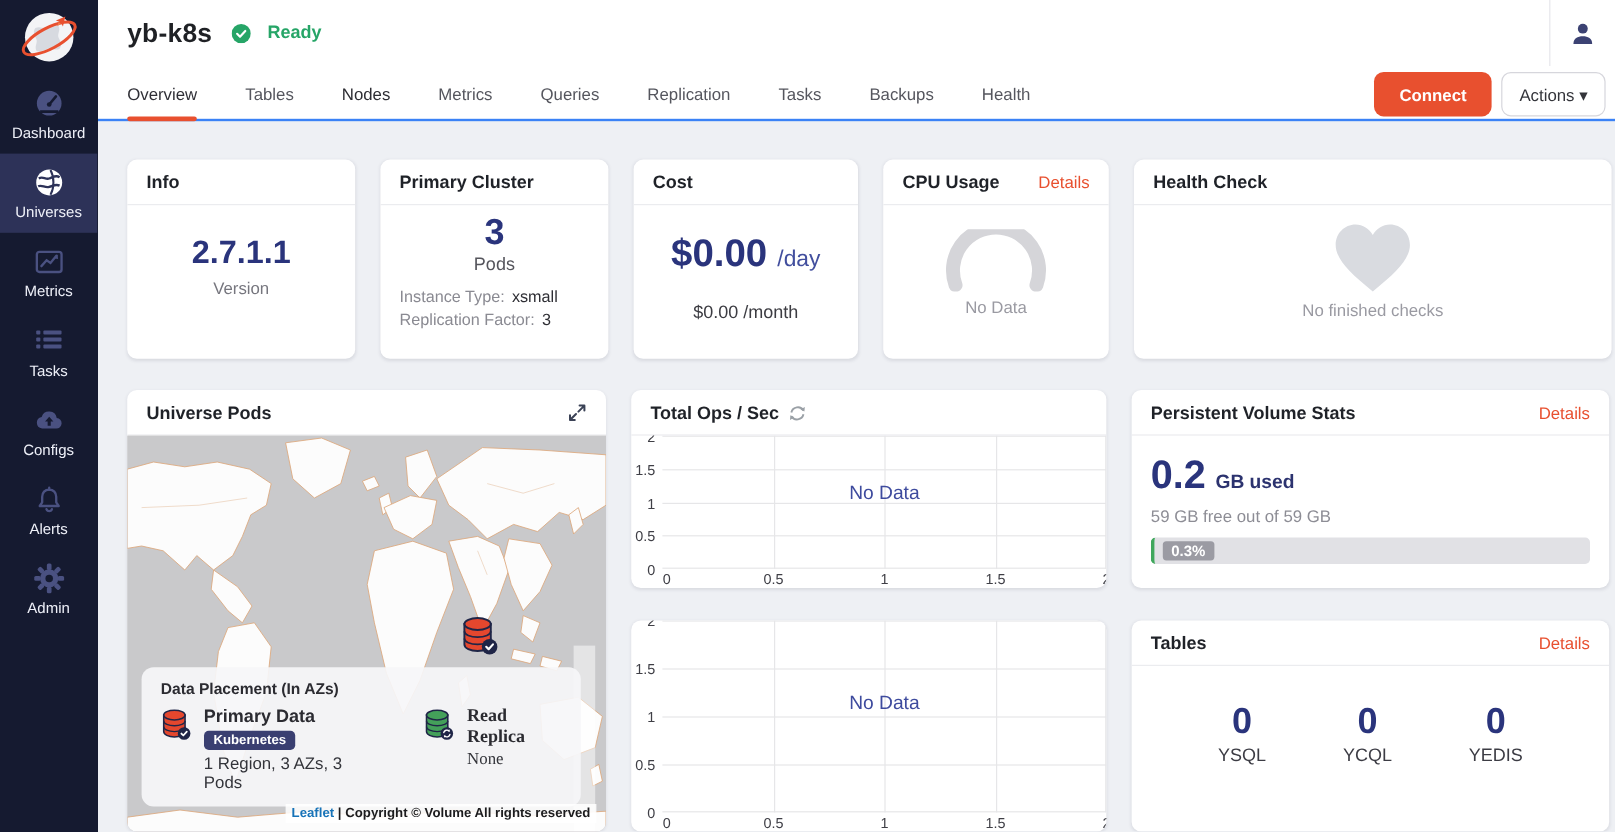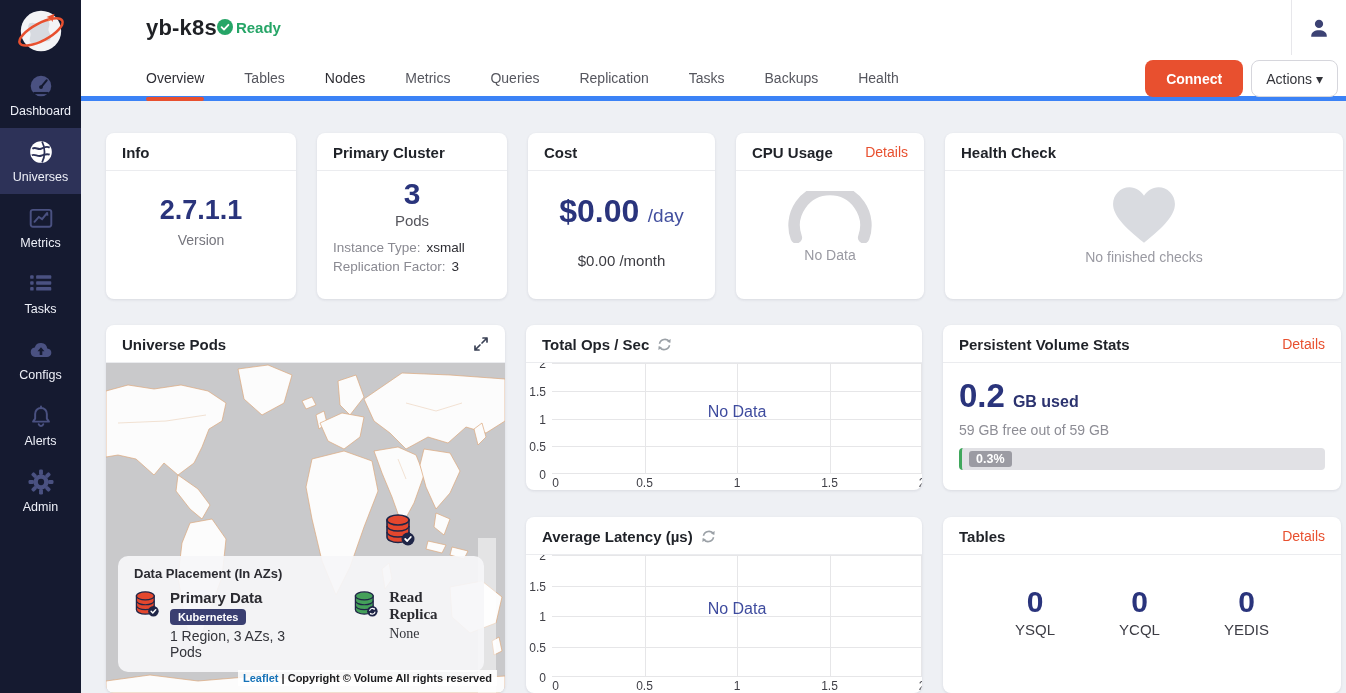--- a/index.html
+++ b/index.html
@@ -11,24 +11,24 @@
   }
   
   .sidebar{ position:fixed; left:0; top:0; width:81px; height:693px; background:var(--sidebar-bg); z-index:30; }
   .logo{ width:81px; height:62px; display:flex; align-items:center; justify-content:center; }
   .nav-item{ width:81px; padding:11px 0 10px; text-align:center; cursor:pointer; }
   .nav-item.active{ background:var(--sidebar-active); }
   .nav-item svg{ display:block; margin:0 auto; }
   .nav-label{ display:block; margin-top:5px; font-size:12.5px; color:#eef0f8; }
   
   .main{ margin-left:81px; }
-  .hdr{ background:#fff; height:101px; border-bottom:5px solid #3b82f6; position:relative;padding-left:40px; }
+  .hdr{ background:#fff; height:101px; border-bottom:2px solid #3b82f6; position:relative; }
   .hdr-top{ height:55px; display:flex; align-items:center; padding-left:25px; position:relative; }
   .uni-title{ font-size:22px; font-weight:bold; color:#1f2125; letter-spacing:.2px; }
-  .ready{ display:flex; align-items:flex-start; gap:3px; }
+  .ready{ display:flex; align-items:flex-end; margin-left:16px; gap:14px; }
   .ready-txt{ color:var(--green); font-weight:bold; font-size:15px; }
   .hdr-user{ position:absolute; right:0; top:0; height:55px; display:flex; align-items:center; padding:0 16px; border-left:1px solid #e7e7eb; }
   .tabrow{ height:46px; display:flex; align-items:stretch; padding-left:25px; gap:40px; position:relative; }
   .tab{ font-size:14px; color:#55565e; display:flex; align-items:center; position:relative; cursor:pointer; }
   .tab.emph{ color:#2d2d33; }
   .tab.active{ color:#2f2f36; }
   .tab.active::after{ content:""; position:absolute; left:0; right:0; bottom:0; height:4px; background:var(--accent); border-radius:3px; }
   .hdr-btns{ position:absolute; right:8px; top:5px; display:flex; gap:8px; }
   .btn-connect{ background:var(--accent); color:#fff; border:none; font-size:14px; font-weight:bold; border-radius:8px; padding:0 21px; height:37px; cursor:pointer; font-family:inherit; }
   .btn-actions{ background:#fff; color:#33343a; border:1px solid #d6d6dc; font-size:14px; border-radius:8px; padding:0 14px; height:37px; cursor:pointer; font-family:inherit; }
@@ -448,29 +448,20 @@
               <span style="left:1%">0</span>
               <span style="left:25%">0.5</span>
               <span style="left:50%">1</span>
               <span style="left:75%">1.5</span>
               <span style="left:100%">2</span>
             </div>
           </div>
         </div>
 
         <div class="card c-chart2">
-          <div class="card-head">
-            <span class="card-title">Average Latency (µs)</span>
-            <span class="refresh-btn">
-              <svg width="15" height="15" viewBox="0 0 16 16">
-                <path d="M13.5 5.4 A6 6 0 0 0 2.6 7.2 M2.5 10.6 A6 6 0 0 0 13.4 8.8" fill="none" stroke="#9aa0a6" stroke-width="1.7"></path>
-                <path d="M14.6 2.2 L14.2 6.4 10.6 4.6 Z M1.4 13.8 L1.8 9.6 5.4 11.4 Z" fill="#9aa0a6"></path>
-              </svg>
-            </span>
-          </div>
           <div class="chart-body">
             <div class="ylabels">
               <span style="top:0%">2</span>
               <span style="top:25%">1.5</span>
               <span style="top:50%">1</span>
               <span style="top:75%">0.5</span>
               <span style="top:100%">0</span>
             </div>
             <div class="plot">
               <div class="gl h" style="top:0"></div>

